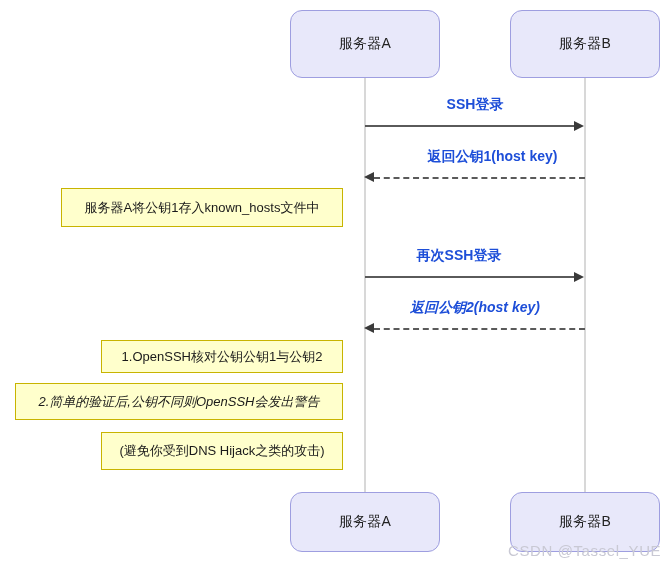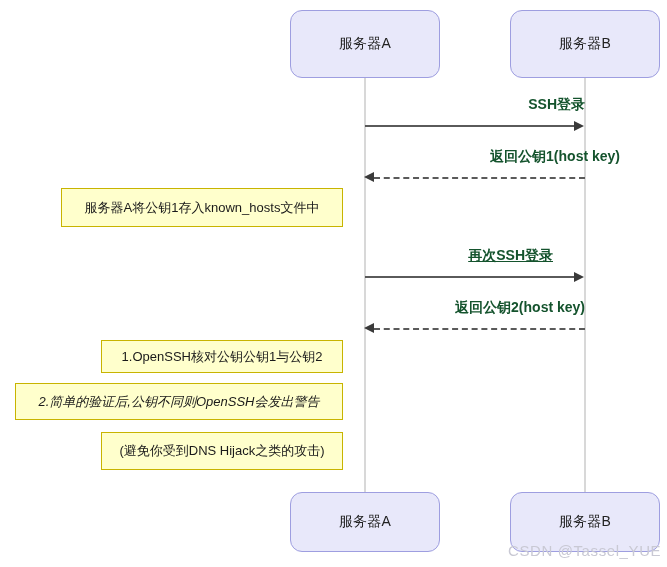--- a/index.html
+++ b/index.html
@@ -54,22 +54,22 @@
     background: #d8d8d8;
   }
   #lifeline-a { left: 364px; top: 78px; height: 414px; }
   #lifeline-b { left: 584px; top: 78px; height: 414px; }
 
   
   .msg-label {
     position: absolute;
     font-size: 14px;
     font-weight: bold;
-    color: #14532d;
-    text-align: right;
+    color: #1d4ed8;
+    text-align: center;
     white-space: nowrap;
   }
   .msg-line {
     position: absolute;
     height: 2px;
     background: #5a5a5a;
   }
   .msg-line.dashed {
     background: none;
     border-top: 2px dashed #5a5a5a;
@@ -89,26 +89,26 @@
   #msg1-label { left: 365px; top: 96px; width: 220px; }
   #msg1-line  { left: 365px; top: 125px; width: 211px; }
   #msg1-head  { left: 574px; top: 121px; }
 
   
   #msg2-label { left: 365px; top: 148px; width: 255px; }
   #msg2-line  { left: 374px; top: 177px; width: 211px; }
   #msg2-head  { left: 364px; top: 172px; }
 
   
-  #msg3-label { left: 365px; top: 247px; width: 188px; text-decoration: underline; }
+  #msg3-label { left: 365px; top: 247px; width: 188px; }
   #msg3-line  { left: 365px; top: 276px; width: 211px; }
   #msg3-head  { left: 574px; top: 272px; }
 
   
-  #msg4-label { left: 365px; top: 299px; width: 220px; }
+  #msg4-label { left: 365px; top: 299px; width: 220px; font-style: italic; }
   #msg4-line  { left: 374px; top: 328px; width: 211px; }
   #msg4-head  { left: 364px; top: 323px; }
 
   
   .note {
     position: absolute;
     box-sizing: border-box;
     background: #ffffcc;
     border: 1px solid #c8b400;
     display: flex;

